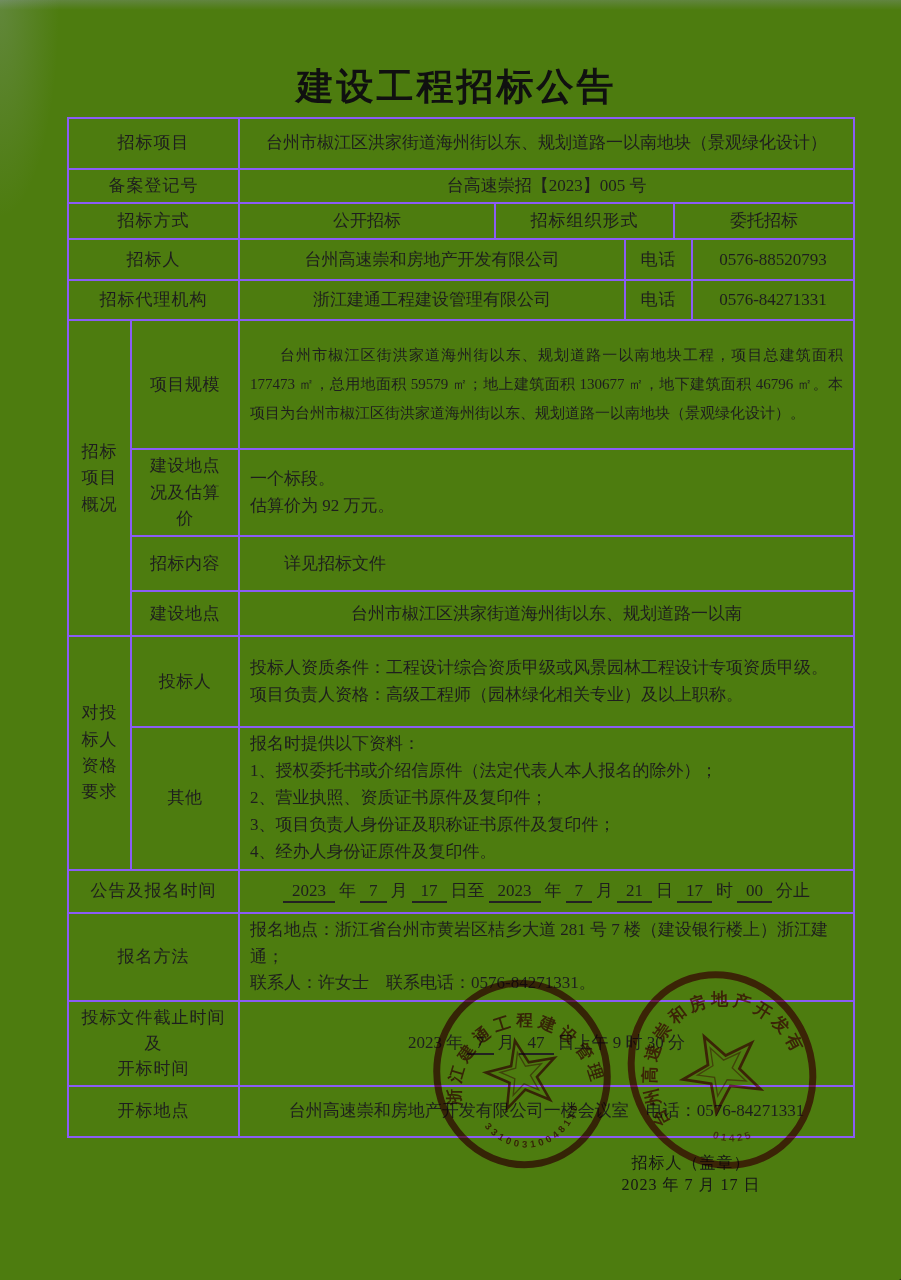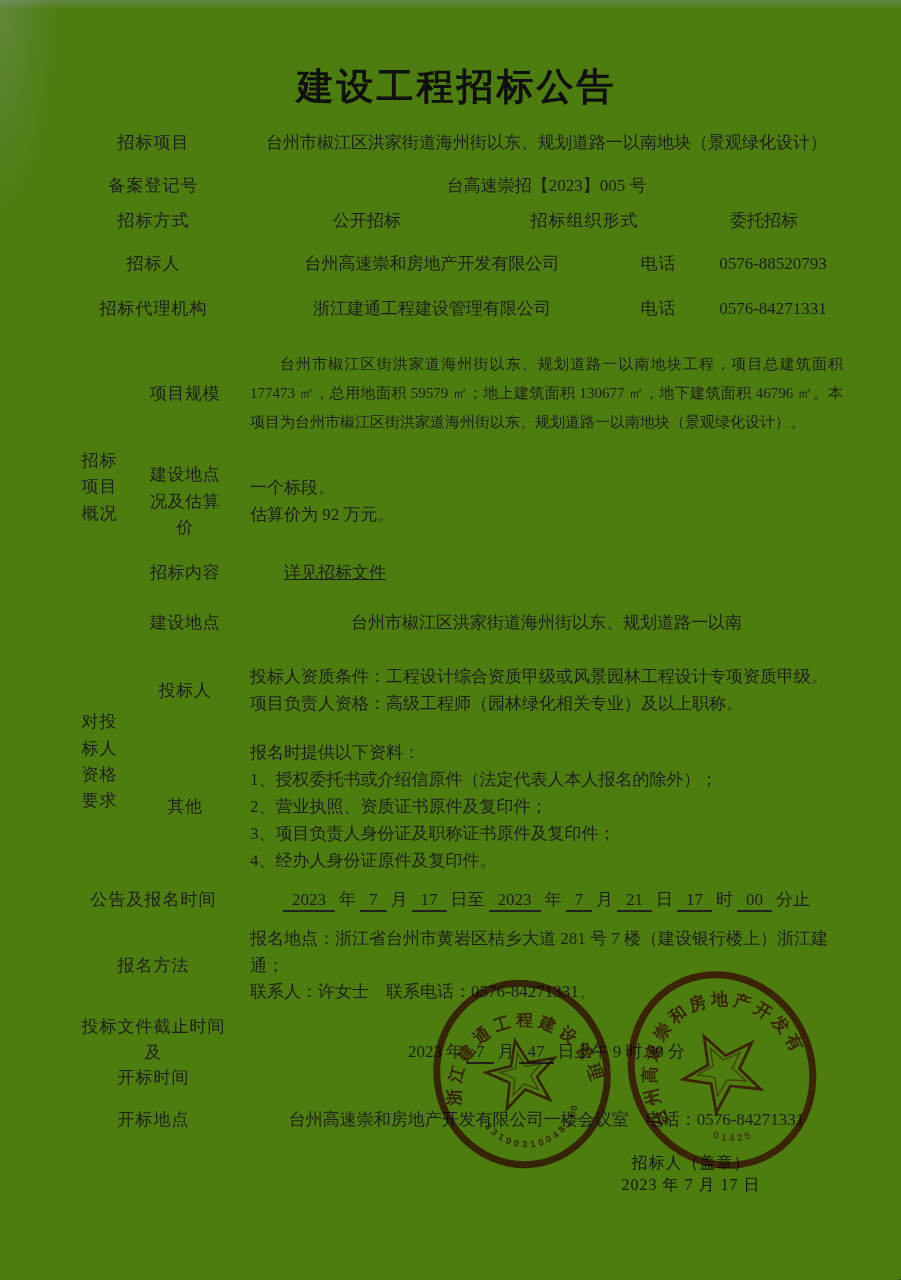--- a/index.html
+++ b/index.html
@@ -21,31 +21,31 @@
     position:absolute;top:62px;left:0;width:100%;text-align:center;
     font-family:"Liberation Sans","DejaVu Sans",sans-serif;
     font-size:37px;font-weight:bold;letter-spacing:3px;color:#101010;
   }
 
   table.main{
     position:absolute;left:67px;top:117px;width:786px;
     border-collapse:collapse;table-layout:fixed;
   }
   table.main td{
-    border:2px solid #4d7c0f;
+    border:2px solid #8b5cf6;
     font-size:17px;line-height:1.55;
     padding:3px 10px;vertical-align:middle;
     overflow:hidden;
   }
   td.lab{text-align:center;letter-spacing:1px;}
   td.vlab{text-align:center;white-space:pre-line;line-height:1.8;letter-spacing:1px;padding:3px 2px;}
   td.sublab{text-align:center;white-space:pre-line;padding:3px 4px;letter-spacing:.5px;}
   td.cen{text-align:center;}
   td.lft{text-align:left;padding-left:14px;}
-  .indent{ text-indent:2em;text-decoration:underline; }
+  .indent{ text-indent:2em; }
   .para{margin:0;text-align:justify;line-height:1.95;text-indent:2em;font-size:15px;}
   .line{display:block;line-height:1.58;}
   .u{
     display:inline-block;border-bottom:2px solid #222;
     padding:0 9px;line-height:1.15;text-align:center;
   }
   .seg{margin:0 2px;}
 
   .signature{
     position:absolute;left:556px;top:1152px;width:270px;
@@ -85,21 +85,21 @@
       <td colspan="5" class="cen">台高速崇招【2023】005 号</td>
     </tr>
 
     <tr style="height:36px">
       <td colspan="2" class="lab">招标方式</td>
       <td class="cen">公开招标</td>
       <td colspan="2" class="lab">招标组织形式</td>
       <td colspan="2" class="cen">委托招标</td>
     </tr>
 
-    <tr style="height:50px">
+    <tr style="height:41px">
       <td colspan="2" class="lab">招标人</td>
       <td colspan="2" class="cen">台州高速崇和房地产开发有限公司</td>
       <td colspan="2" class="lab">电话</td>
       <td class="cen">0576-88520793</td>
     </tr>
 
     <tr style="height:40px">
       <td colspan="2" class="lab">招标代理机构</td>
       <td colspan="2" class="cen">浙江建通工程建设管理有限公司</td>
       <td colspan="2" class="lab">电话</td>

